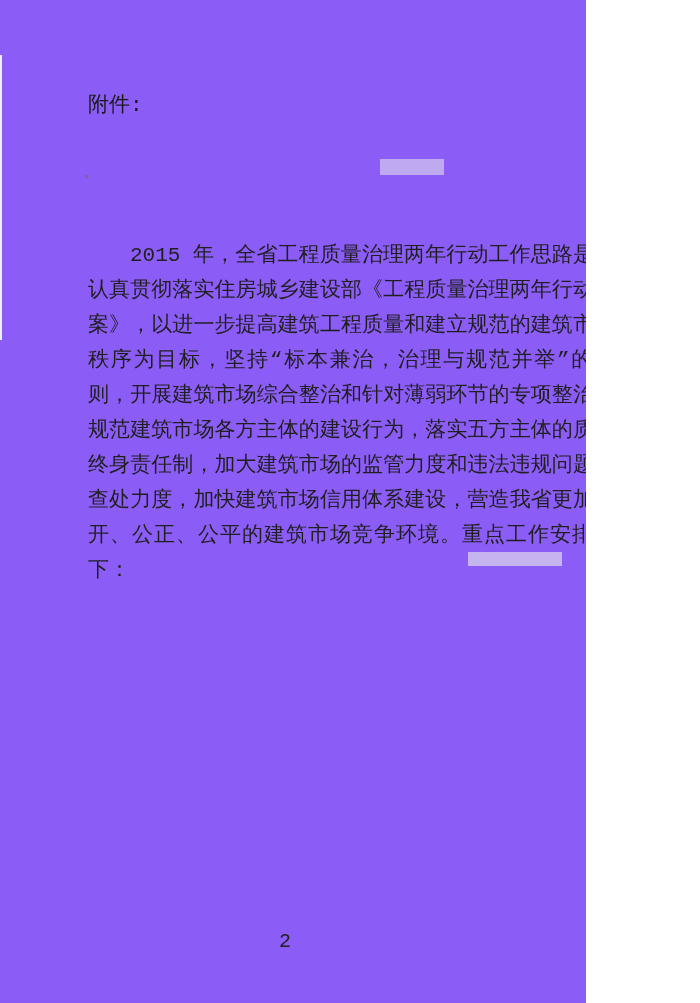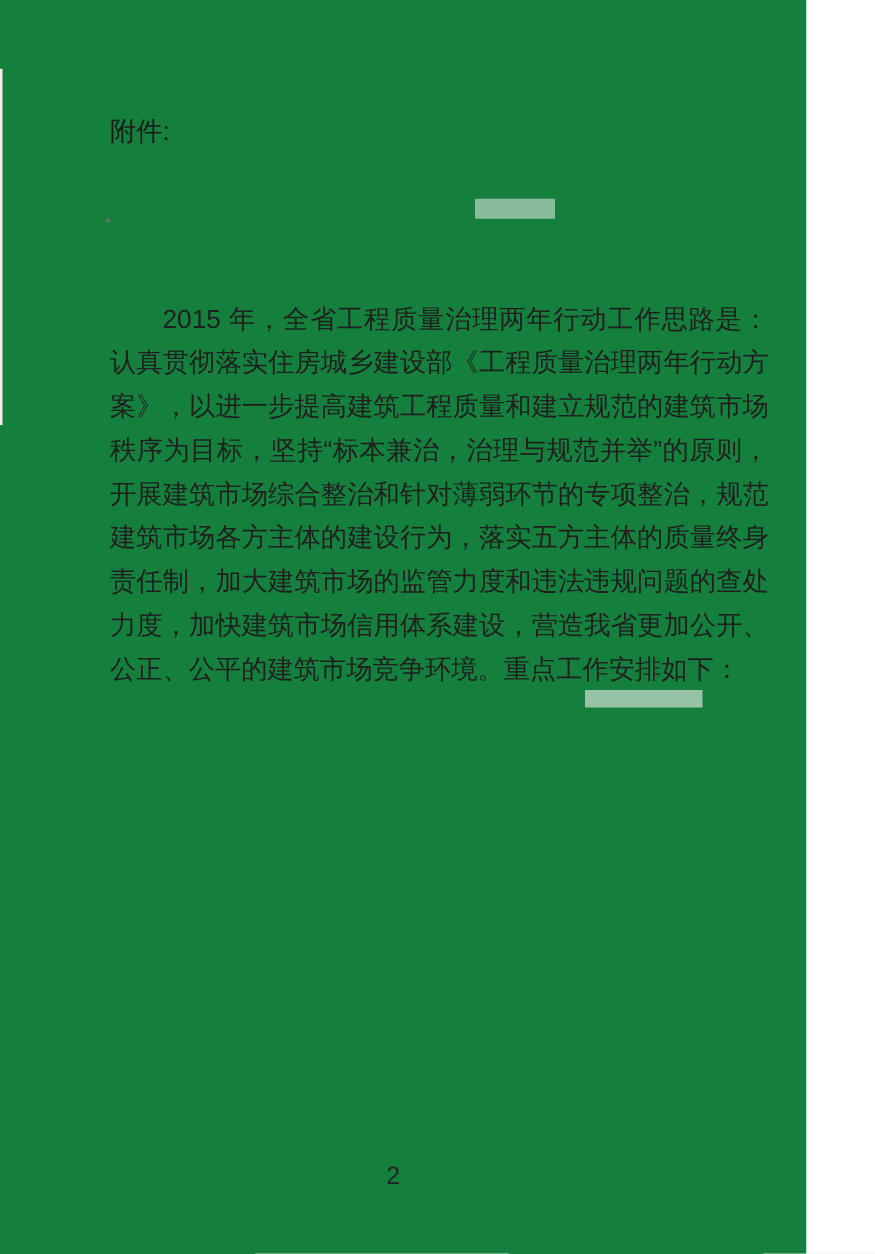--- a/index.html
+++ b/index.html
@@ -2,25 +2,25 @@
 <html lang="zh"><head>
 <meta charset="utf-8">
 <style>
   html, body {
     margin: 0;
     padding: 0;
     background: #ffffff;
   }
   .page {
     position: relative;
-    width: 645px;
+    width: 586px;
     height: 1003px;
-    background: #15803d;
+    background: #8b5cf6;
     overflow: hidden;
-    font-family: Liberation Sans, sans-serif;
+    font-family: Liberation Mono, monospace;
     color: #1e1e1e;
   }
   .attachment-label {
     position: absolute;
     left: 88px;
     top: 92px;
     font-size: 21px;
     line-height: 28px;
     color: #1a1a1a;
   }

